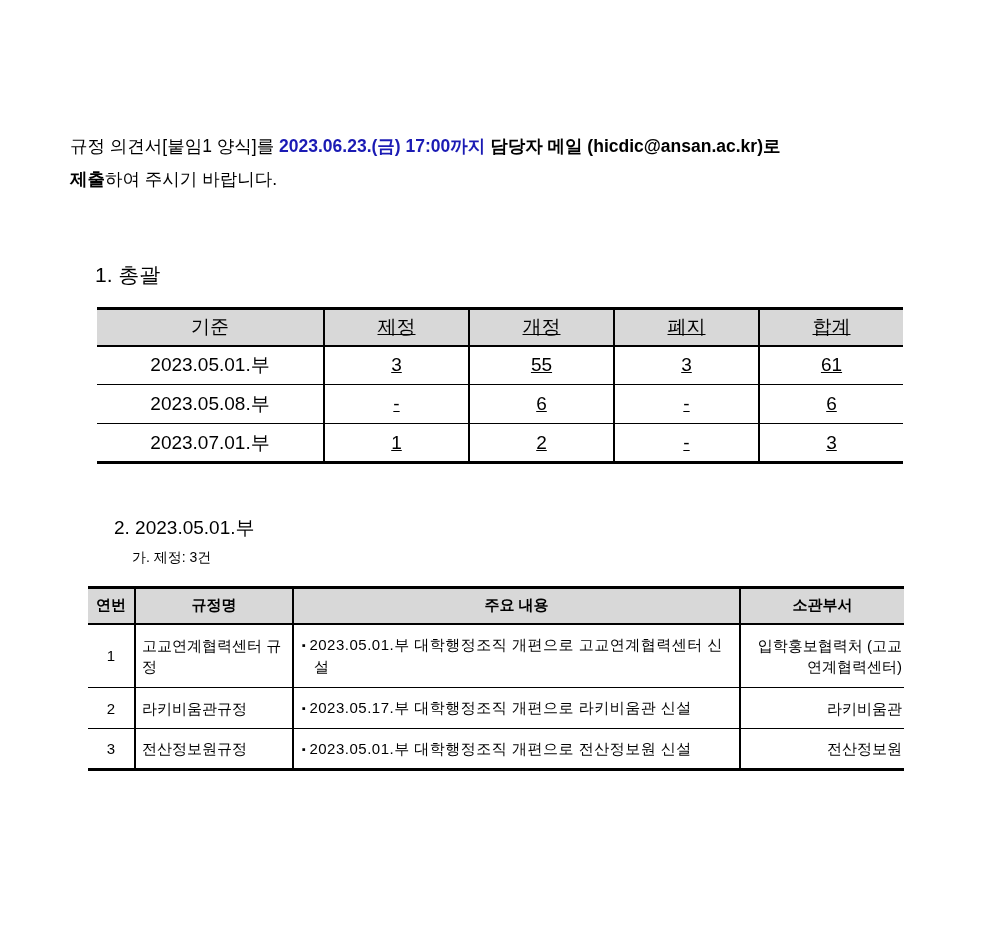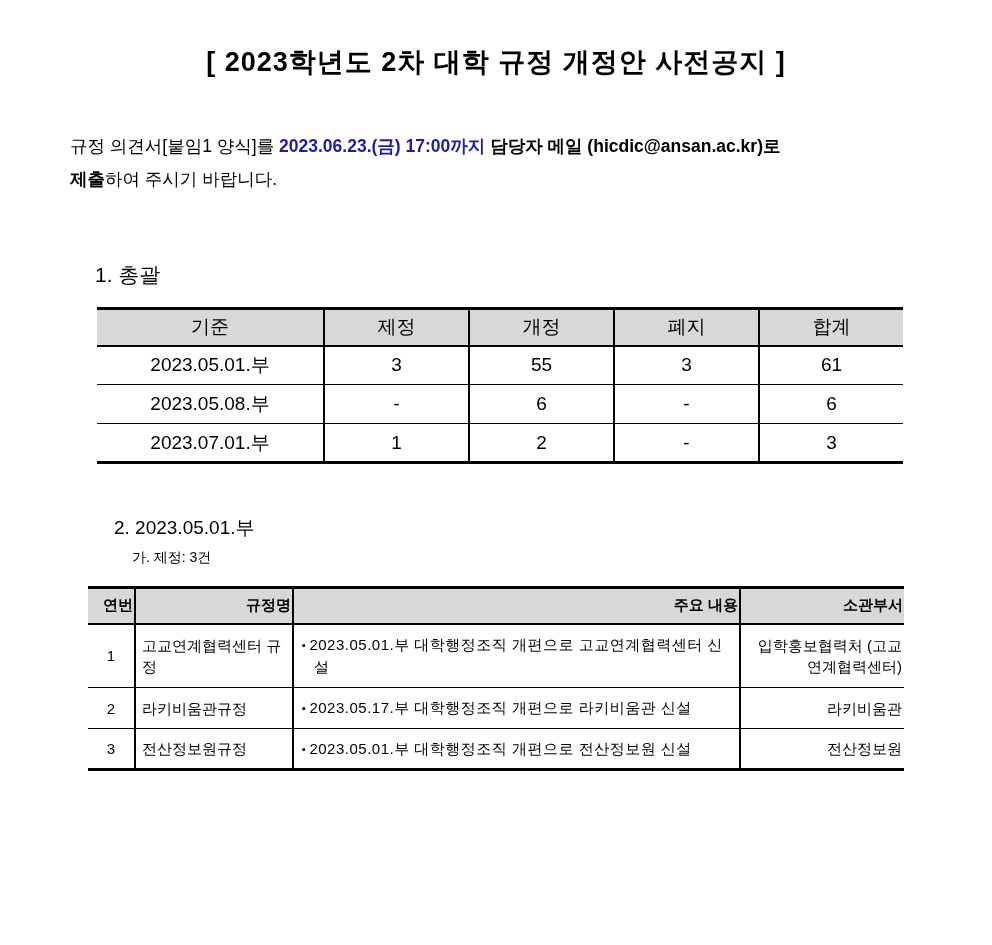--- a/index.html
+++ b/index.html
@@ -47,42 +47,42 @@
     border-top: 3px solid var(--border);
     border-bottom: 3px solid var(--border);
   }
   .summary-table th {
     background: var(--header-bg);
     font-weight: normal;
     height: 37px;
     border-bottom: 2px solid var(--border);
   }
   .summary-table td { height: 39px; border-top: 1px solid var(--border); }
-  .summary-table th + th, .summary-table td + td { border-left: 2px solid var(--border); }
+  .summary-table th + th, .summary-table td + td { border-left: 2px solid var(--border); text-decoration: underline; }
 
   .section-heading2 {
     position: absolute; top: 515px; left: 114px;
     font-size: 19px;
   }
   .section-subheading2 {
     position: absolute; top: 549px; left: 132px;
     font-size: 14px;
   }
 
   .detail-table {
     position: absolute; top: 586px; left: 88px; width: 816px;
     font-size: 15px;
     border-top: 3px solid var(--border);
     border-bottom: 3px solid var(--border);
   }
   .detail-table th {
     background: var(--header-bg);
     font-weight: bold;
     height: 36px;
-    text-align: right;
+    text-align: center;
     border-bottom: 2px solid var(--border);
   }
   .detail-table td {
     border-top: 1px solid var(--border);
     padding: 0 6px;
     vertical-align: middle;
     line-height: 21px;
   }
   .detail-table th + th, .detail-table td + td { border-left: 2px solid var(--border); }
   .row-tall td { height: 64px; }
@@ -91,21 +91,20 @@
   .col-name { text-align: left; }
   .col-content { text-align: left; word-break: break-all; letter-spacing: 0.5px; padding-left: 20px !important; }
   .col-dept { text-align: right; padding: 0 2px !important; }
   .bullet-square { display: inline-block; margin-left: -12px; margin-right: 3px; font-size: 11px; vertical-align: 1px; }
 </style>
 </head>
 <body>
 
 <div class="page">
 
-  <div class="doc-title">[ 2023학년도 2차 대학 규정 개정안 사전공지 ]</div>
 
   <div class="intro">
     <div class="intro-line"><span>규정 의견서[붙임1 양식]를 </span><span class="seg-blue">2023.06.23.(금) 17:00까지</span><span class="seg-bold"> 담당자 메일 (hicdic@ansan.ac.kr)로</span></div>
     <div class="intro-line"><span class="seg-bold">제출</span><span>하여 주시기 바랍니다.</span></div>
   </div>
 
   <div class="section-heading1">1. 총괄</div>
 
   <table class="summary-table">
     <colgroup>

